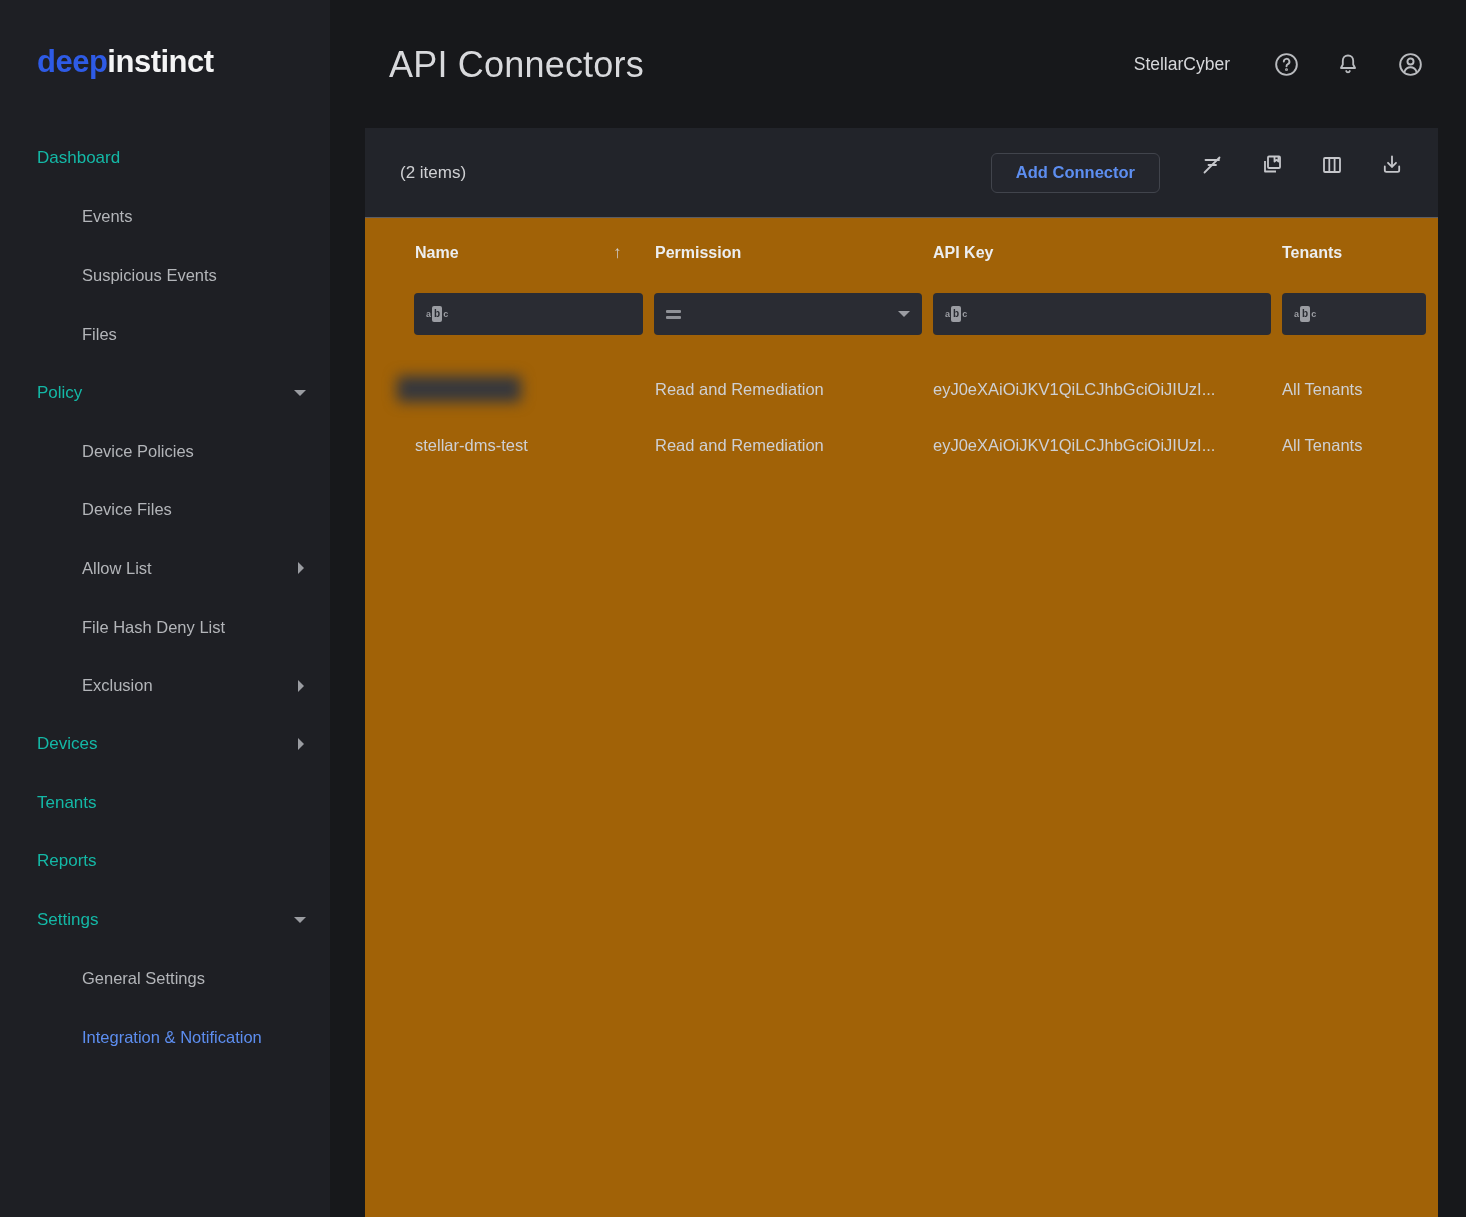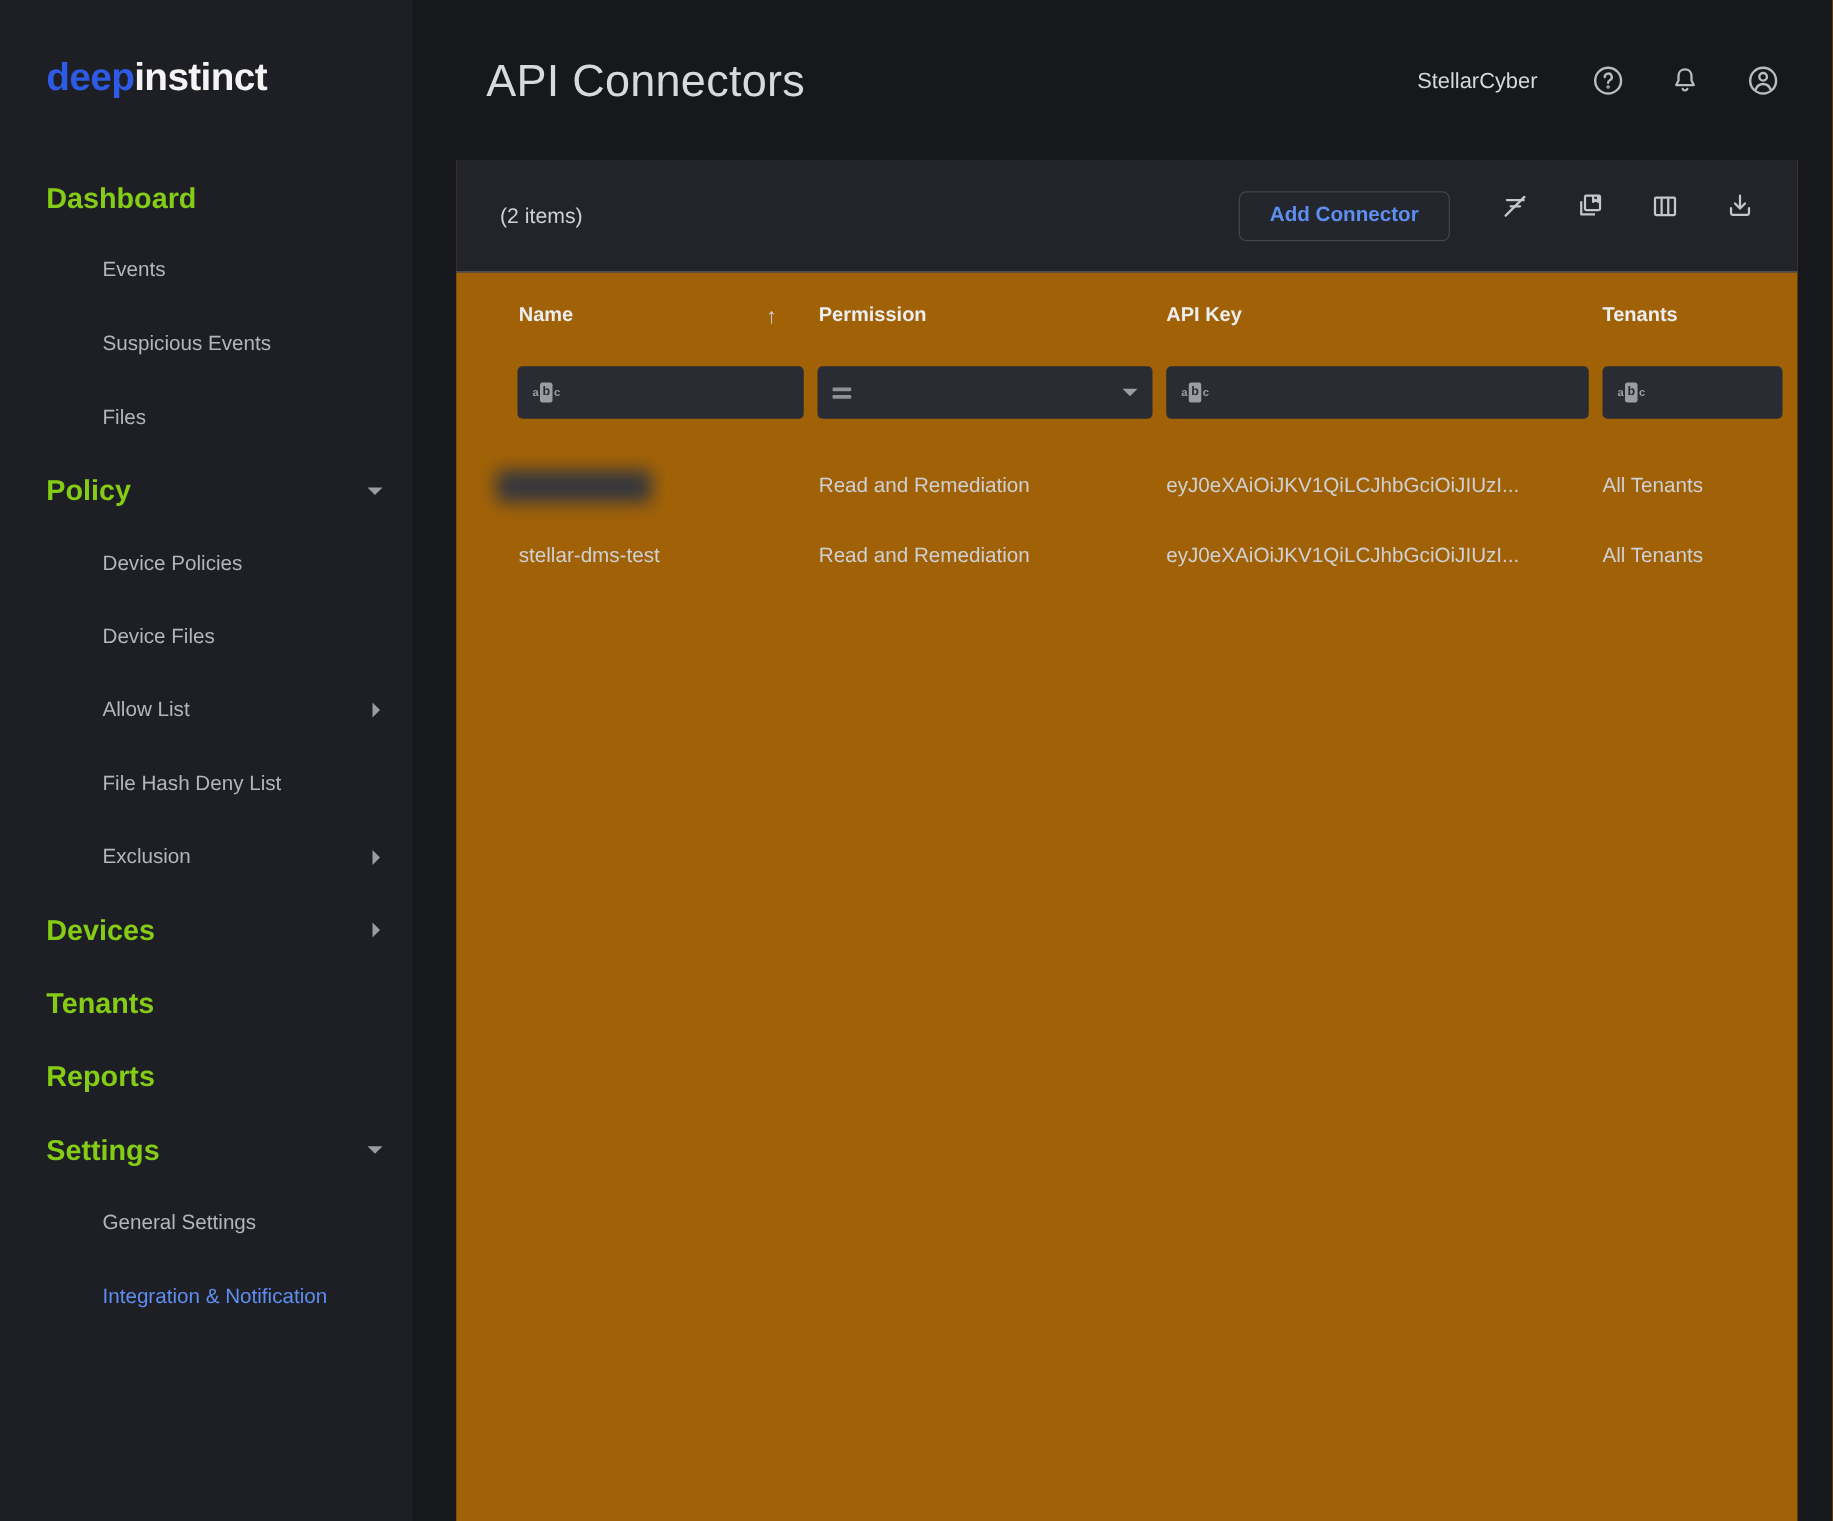--- a/index.html
+++ b/index.html
@@ -19,21 +19,21 @@
   }
   .logo { position:absolute; left:37px; top:44px; font-size:31px; font-weight:800; letter-spacing:-0.5px; }
   .logo .deep { color:#2e5be6; }
   .logo .instinct { color:#f4f4f5; }
   .nav { position:absolute; left:0; top:129px; width:330px; }
   .nav-item {
     height:58.6px; display:flex; align-items:center;
     padding-left:37px; padding-right:22px; cursor:pointer;
   }
   .nav-item .lbl { flex:1 1 auto; }
-  .nav-item.top .lbl { font-size:23px; font-weight:700; color:#84cc16; }
+  .nav-item.top .lbl { font-size:17px; font-weight:400; color:#14b8a6; }
   .nav-item.sub { padding-left:82px; }
   .nav-item.sub .lbl { font-size:16.5px; font-weight:400; color:#b3b5b9; }
   .nav-item.active .lbl { color:#5d8ef0; }
   .caret-down {
     width:0; height:0; border-left:6px solid transparent; border-right:6px solid transparent;
     border-top:6px solid #9a9ca1; margin-right:2px;
   }
   .caret-right {
     width:0; height:0; border-top:6px solid transparent; border-bottom:6px solid transparent;
     border-left:6px solid #9a9ca1; margin-right:4px;

